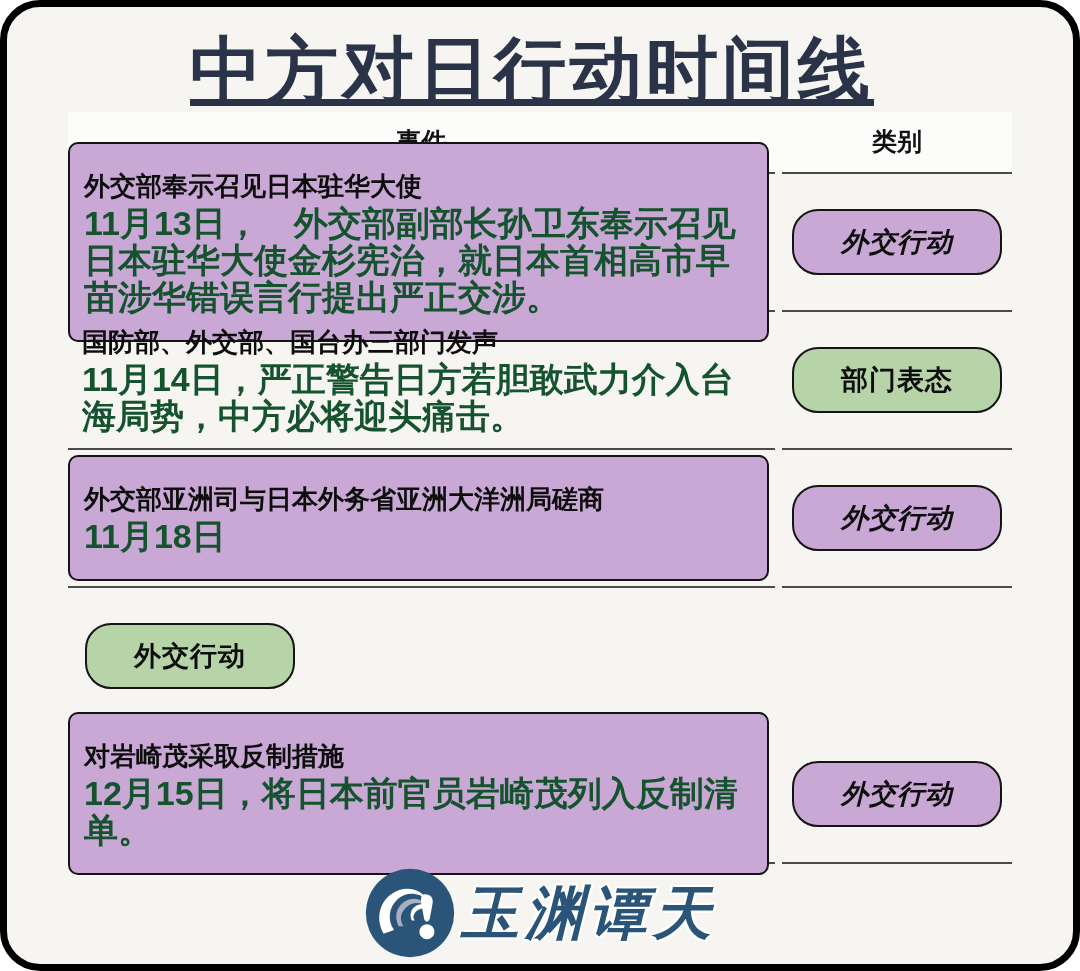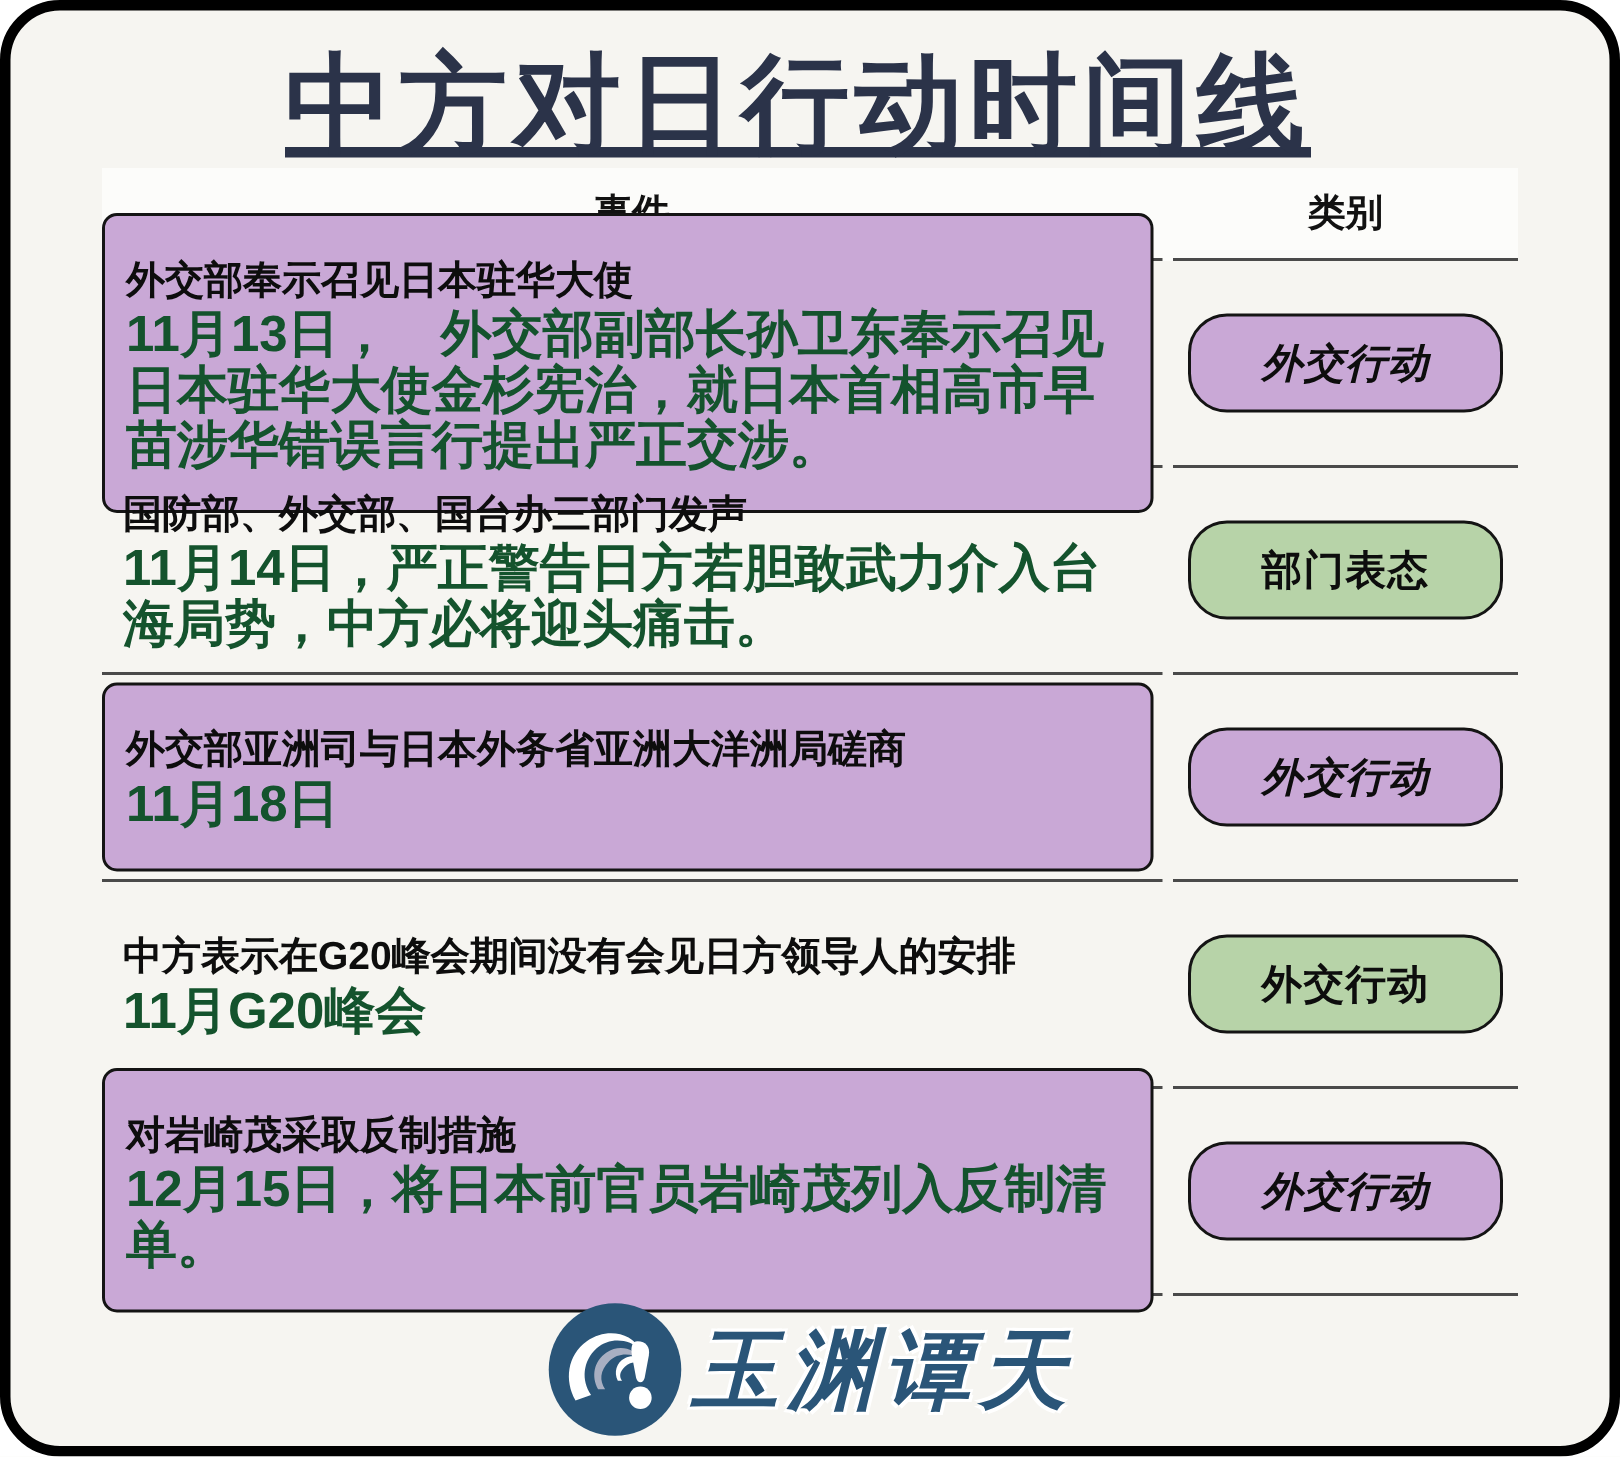--- a/index.html
+++ b/index.html
@@ -184,26 +184,20 @@
           <div class="event-detail">11月18日</div>
         </div>
       </div>
       <div class="gap-cell"></div>
       <div class="cat-cell">
         <div class="badge purple">外交行动</div>
       </div>
     </div>
 
     <div class="row">
-      <div class="event-cell">
-        <div class="event-content">
-          <div class="event-title">中方表示在G20峰会期间没有会见日方领导人的安排</div>
-          <div class="event-detail">11月G20峰会</div>
-        </div>
-      </div>
       <div class="gap-cell"></div>
       <div class="cat-cell">
         <div class="badge green">外交行动</div>
       </div>
     </div>
 
     <div class="row">
       <div class="event-cell">
         <div class="event-content boxed">
           <div class="event-title">对岩崎茂采取反制措施</div>

